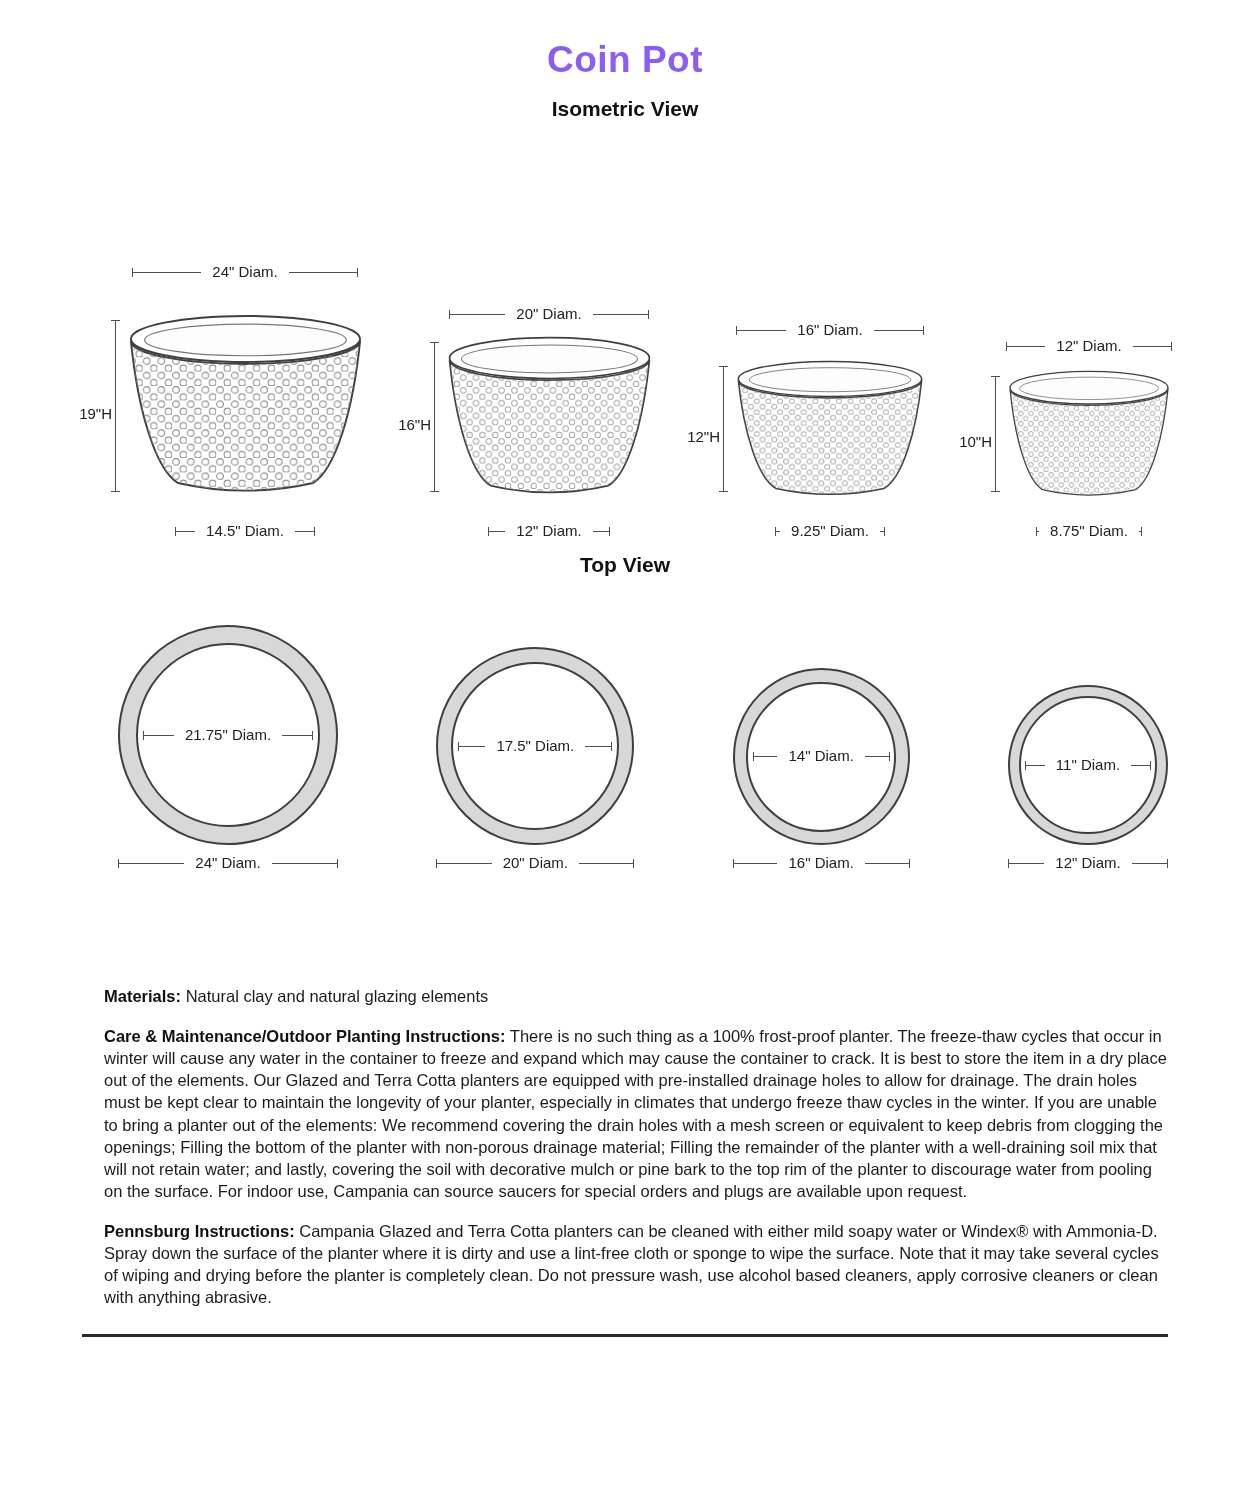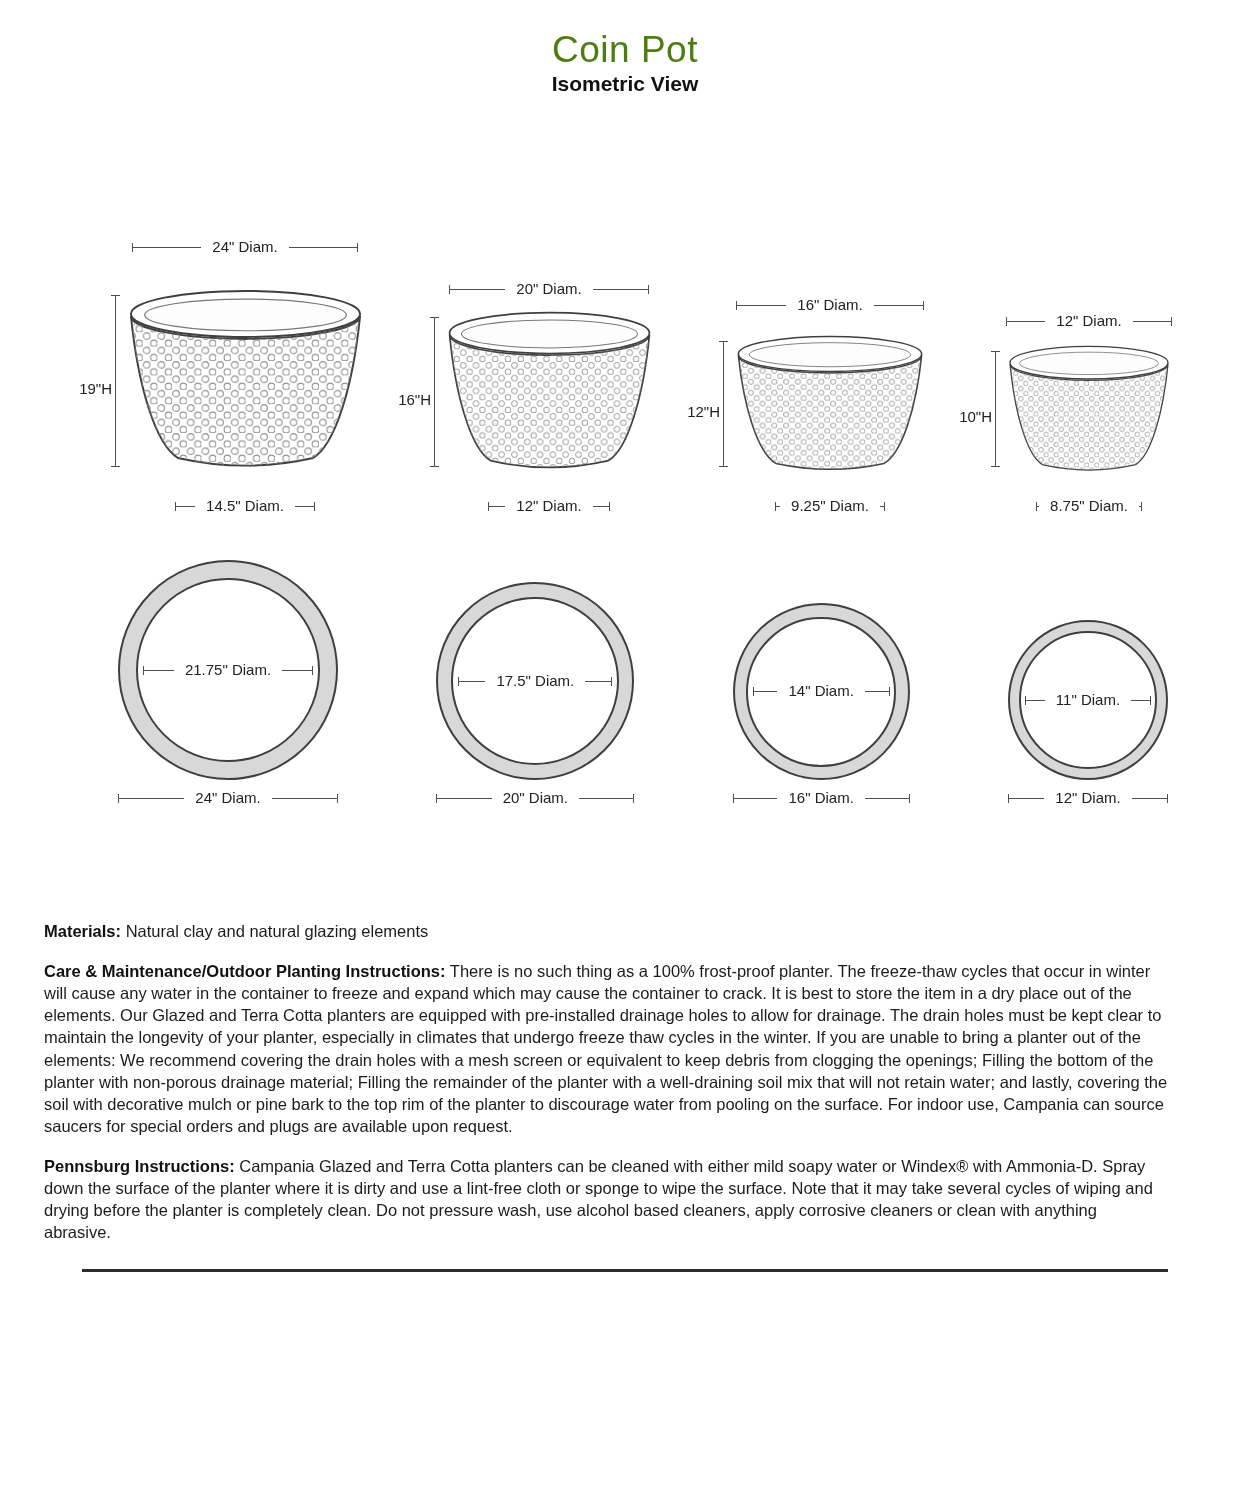--- a/index.html
+++ b/index.html
@@ -3,25 +3,25 @@
 <meta charset="utf-8">
 <style>
   html,body { margin:0; padding:0; background:#ffffff; }
   .page {
     position:relative; width:1250px; height:1500px; margin:0 auto;
     background:#fff; color:#1f1f1f;
     font-family:"Liberation Sans", sans-serif;
     overflow:hidden;
   }
   h1.title {
-    margin:0; padding-top:29px; text-align:center;
-    font-size:37px; font-weight:normal; letter-spacing:0.5px; color:#4d7c0f;
+    margin:0; padding-top:39px; text-align:center;
+    font-size:37px; font-weight:bold; letter-spacing:0.5px; color:#8b5cf6;
   }
   h2.section-heading {
-    margin:1px; text-align:center; font-size:21px; font-weight:bold; color:#111;
+    margin:16px; text-align:center; font-size:21px; font-weight:bold; color:#111;
   }
   .iso-heading { margin-top:96px; }
   .topview-heading { margin-top:112px; }
 
   
   .dim-h { display:flex; align-items:center; height:11px; }
   .dim-h::before, .dim-h::after { content:""; flex:0 0 auto; width:1px; height:9px; background:#4f4f4f; }
   .dim-h .seg { flex:1 1 auto; height:1px; background:#4f4f4f; }
   .dim-h .lbl { flex:0 0 auto; padding:0 11px; font-size:15px; white-space:nowrap; color:#222; transform:translateY(-1px); }
 
@@ -51,21 +51,21 @@
     box-sizing:border-box; display:flex; align-items:center; justify-content:center;
   }
   .ring-inner {
     border-radius:50%; background:#ffffff; border:2px solid #3f3f3f;
     box-sizing:border-box; display:flex; align-items:center; justify-content:center;
   }
   .inner-dim { width:94%; }
   .circle-bottom-dim { margin-top:13px; }
 
   
-  .text-block { margin:116px 82px 0 44px; font-size:16.5px; line-height:1.34; color:#1c1c1c; }
+  .text-block { margin:116px 82px 0 104px; font-size:16.5px; line-height:1.34; color:#1c1c1c; }
   .text-block p { margin:0 0 18px 0; }
   .text-block b { font-weight:bold; color:#111; }
 
   
   .footer-rule { margin:26px 82px 0 82px; border:0; border-top:3px solid #2b2b2b; }
   .footer { margin-top:8px; text-align:center; font-size:17.5px; color:#1c1c1c; line-height:1.42; }
   .footer a.site-link { color:#2e74b5; text-decoration:underline; cursor:pointer; }
 </style>
 </head>
 <body>
@@ -202,20 +202,21 @@
       </div>
       <div class="dim-h" style="width:106px; margin-left:86px; margin-top:20px">
         <span class="seg"></span>
         <span class="lbl">8.75" Diam.</span>
         <span class="seg"></span>
       </div>
     </div>
 
   </div>
 
+  <h2 class="section-heading topview-heading">Top View</h2>
 
   <div class="circles-row">
 
     <div class="circle-fig">
       <div class="ring" style="width:220px; height:220px">
         <div class="ring-inner" style="width:184px; height:184px">
           <div class="dim-h inner-dim">
             <span class="seg"></span>
             <span class="lbl">21.75" Diam.</span>
             <span class="seg"></span>

